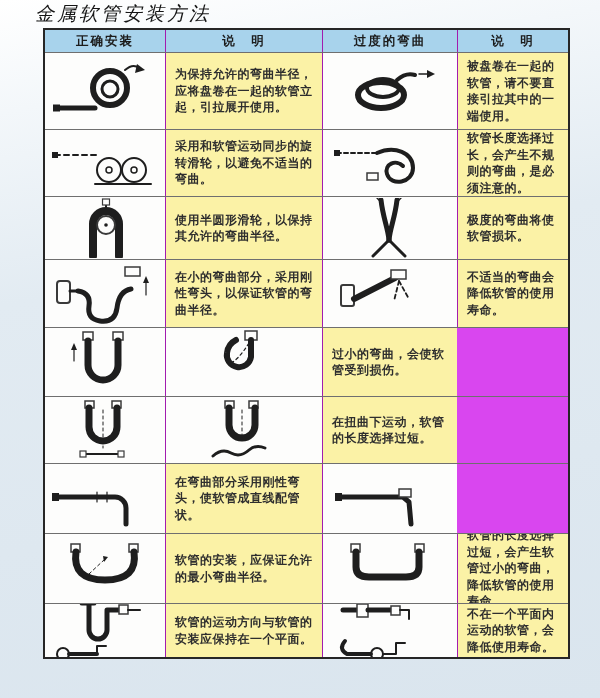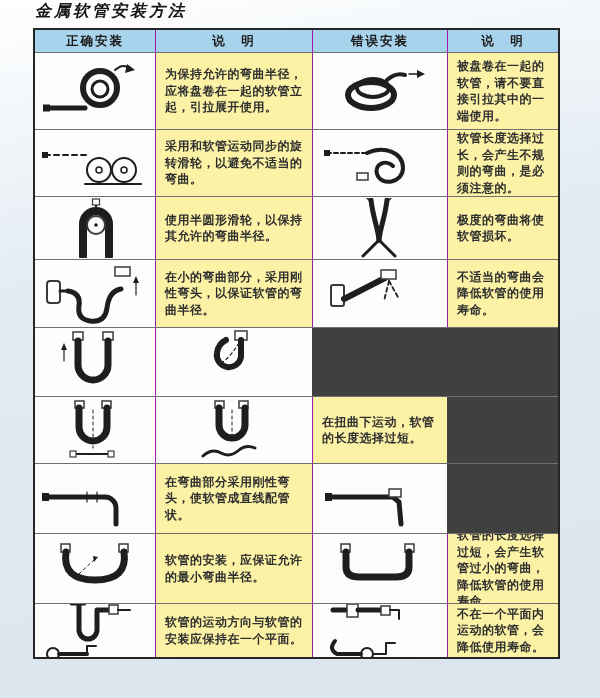--- a/index.html
+++ b/index.html
@@ -4,25 +4,25 @@
 <style>
   html,body{margin:0;padding:0;}
   body{
     width:600px;height:698px;overflow:hidden;position:relative;
     font-family:"Liberation Sans","DejaVu Sans",sans-serif;
     background:linear-gradient(170deg,#ffffff 0%,#f3f7fa 14%,#e2ebf2 38%,#dae5ee 100%);
   }
   .page-title{
     position:absolute;left:35px;top:1px;width:300px;
     font-family:"DejaVu Serif","Liberation Serif",serif;
-    font-style:italic;font-weight:bold;font-size:16px;letter-spacing:3px;color:#151515;
+    font-style:italic;font-weight:normal;font-size:19px;letter-spacing:3px;color:#151515;
   }
   .hose-table{
-    position:absolute;left:33px;top:28px;width:527px;
-    border:2px solid #262626;background:#404040;box-sizing:border-box;
+    position:absolute;left:43px;top:28px;width:527px;
+    border:2px solid #262626;background:#d946ef;box-sizing:border-box;
   }
   .trow{
     display:grid;grid-template-columns:120px 157px 135px 1fr;
     border-top:1px solid #6f6f6f;box-sizing:border-box;
   }
   .trow.header{border-top:none;height:22px;}
   .cell{
     border-left:1px solid #a21caf;box-sizing:border-box;
     display:flex;align-items:center;justify-content:center;overflow:hidden;
   }
@@ -46,21 +46,21 @@
 </head>
 <body>
 
 <div class="page-title">金属软管安装方法</div>
 
 <div class="hose-table">
 
   <div class="trow header">
     <div class="cell hcell">正确安装</div>
     <div class="cell hcell">说　明</div>
-    <div class="cell hcell">错误安装</div>
+    <div class="cell hcell">过度的弯曲</div>
     <div class="cell hcell">说　明</div>
   </div>
 
   <div class="trow" style="height:77px">
     <div class="cell imgcell">
       <svg width="112" height="66" viewBox="0 0 112 66">
         <path class="ink" stroke-width="5" d="M8 50 H46"></path>
           <rect class="fill" x="4" y="46.5" width="7" height="7"></rect>
         <circle class="ink" stroke-width="6" cx="61" cy="30" r="17"></circle>
         <circle class="ink" stroke-width="3" cx="61" cy="31" r="8"></circle>
@@ -162,20 +162,21 @@
           <polygon class="fill" points="22,21 25,14 28,21"></polygon>
       </svg>
     </div>
     <div class="cell imgcell">
       <svg width="118" height="66" viewBox="0 0 118 66">
         <rect class="lite" stroke-width="1.5" x="60" y="2" width="12" height="9"></rect>
         <path class="ink" stroke-width="6" d="M66 11 v17 a12 12 0 1 1 -24 -4 q1 -9 9 -13"></path>
         <path class="ink" stroke-width="1.2" stroke-dasharray="3 3" d="M64 14 q-10 16 -18 20"></path>
       </svg>
     </div>
+    <div class="cell notecell">过小的弯曲，会使软管受到损伤。</div>
   </div>
 
   <div class="trow" style="height:67px">
     <div class="cell imgcell">
       <svg width="112" height="64" viewBox="0 0 112 64">
         <rect class="lite" stroke-width="1.5" x="36" y="3" width="9" height="7"></rect>
         <rect class="lite" stroke-width="1.5" x="63" y="3" width="9" height="7"></rect>
         <path class="ink" stroke-width="7" d="M40 10 v19 a14 14 0 0 0 28 0 V10"></path>
         <path class="ink" stroke-width="1" stroke-dasharray="3 3" d="M54 12 v38"></path>
         <path class="ink" stroke-width="2" d="M36 56 h34"></path>

